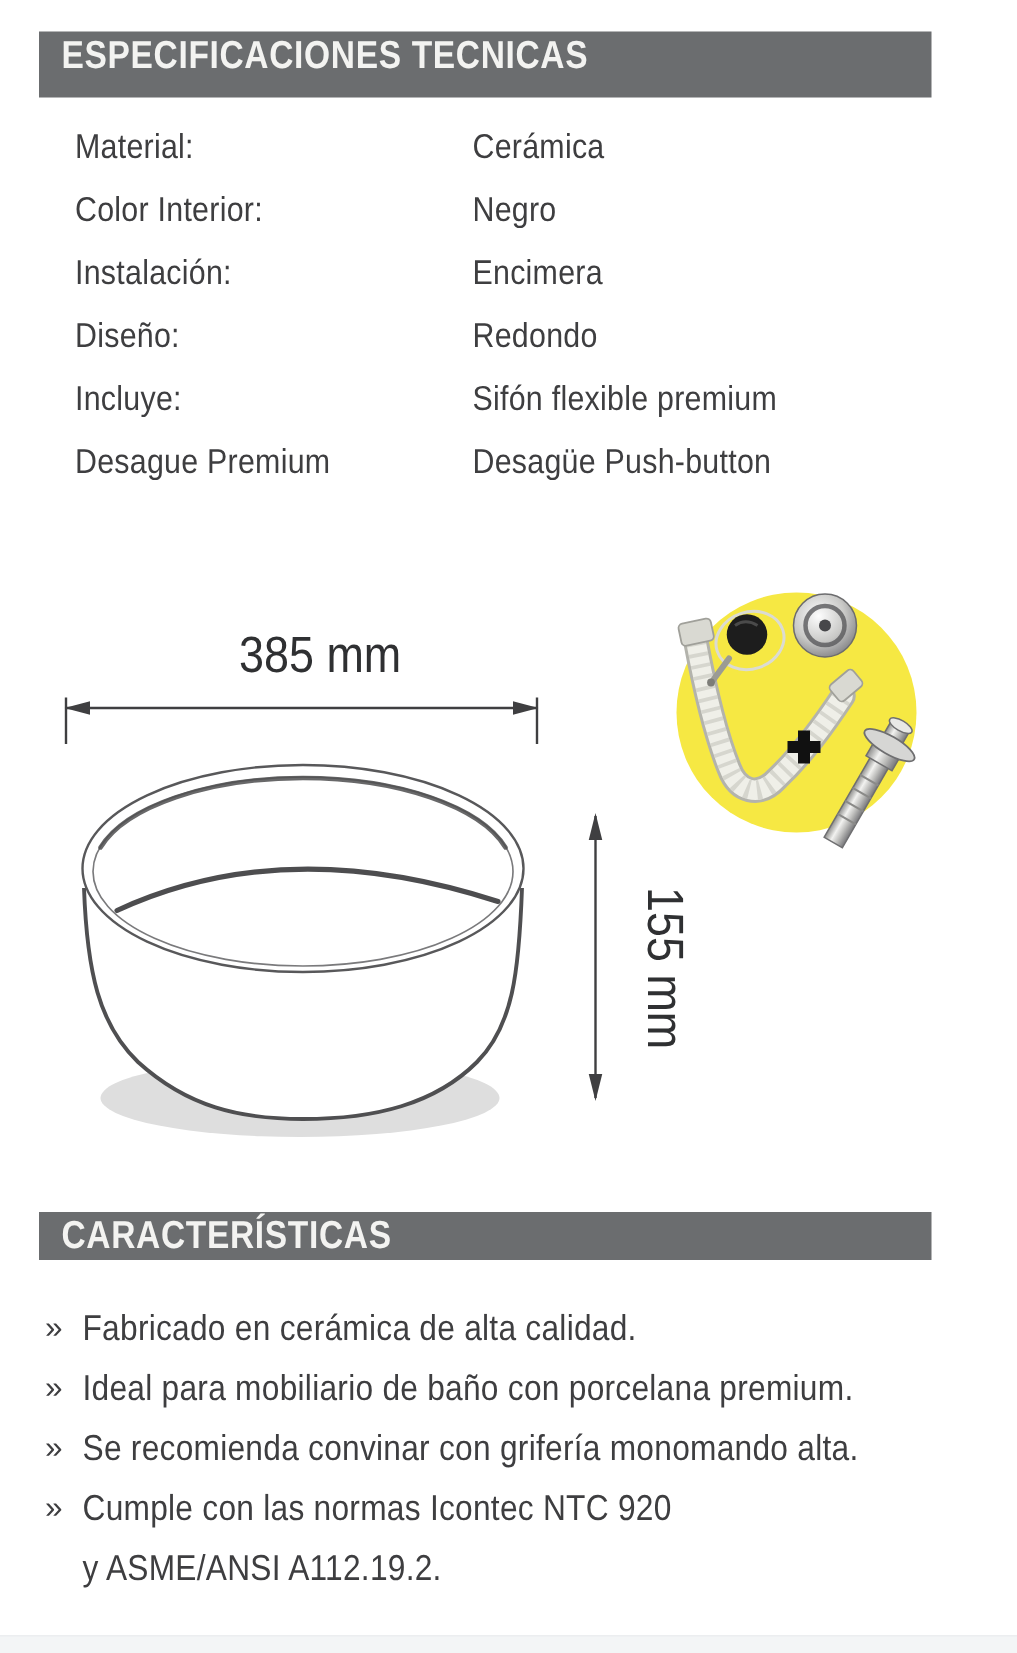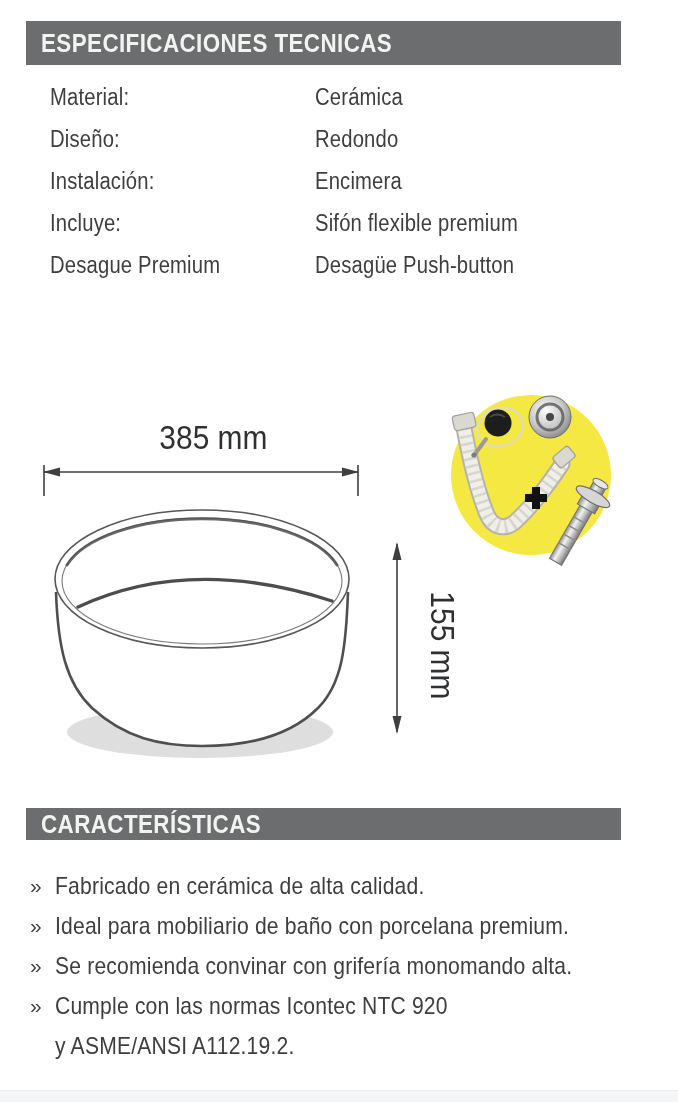--- a/index.html
+++ b/index.html
@@ -7,21 +7,21 @@
     position: relative;
     width: 678px; height: 1102px;
     background:#ffffff;
     font-family: "Liberation Sans", sans-serif;
     color:#3e3e40;
     overflow: hidden;
   }
   .section-bar {
     position:absolute; left:26px; width:595px; height:44px;
     background:#6b6d6f;
-    display:flex; align-items:center;
+    display:flex; align-items:flex-start;
   }
   .section-bar .bar-title {
     display:inline-block;
     transform: scaleX(0.86); transform-origin: 0 50%;
     margin-left:15px;
     font-size:26px; font-weight:bold; letter-spacing:0.5px;
     color:#f3f3f1; white-space:nowrap;
   }
   #spec-bar { top:21px; }
   #features-bar { top:808px; height:32px; }
@@ -76,26 +76,30 @@
   <div class="section-bar" id="spec-bar">
     <span class="bar-title">ESPECIFICACIONES TECNICAS</span>
   </div>
 
   <div id="spec-table">
     <div class="spec-row">
       <span class="spec-label"><span class="cond">Material:</span></span>
       <span class="spec-value"><span class="cond">Cerámica</span></span>
     </div>
     <div class="spec-row">
+      <span class="spec-label"><span class="cond">Color Interior:</span></span>
+      <span class="spec-value"><span class="cond">Negro</span></span>
+    </div>
+    <div class="spec-row">
+      <span class="spec-label"><span class="cond">Instalación:</span></span>
+      <span class="spec-value"><span class="cond">Encimera</span></span>
+    </div>
+    <div class="spec-row">
       <span class="spec-label"><span class="cond">Diseño:</span></span>
       <span class="spec-value"><span class="cond">Redondo</span></span>
-    </div>
-    <div class="spec-row">
-      <span class="spec-label"><span class="cond">Instalación:</span></span>
-      <span class="spec-value"><span class="cond">Encimera</span></span>
     </div>
     <div class="spec-row">
       <span class="spec-label"><span class="cond">Incluye:</span></span>
       <span class="spec-value"><span class="cond">Sifón flexible premium</span></span>
     </div>
     <div class="spec-row">
       <span class="spec-label"><span class="cond">Desague Premium</span></span>
       <span class="spec-value"><span class="cond">Desagüe Push-button</span></span>
     </div>
   </div>

